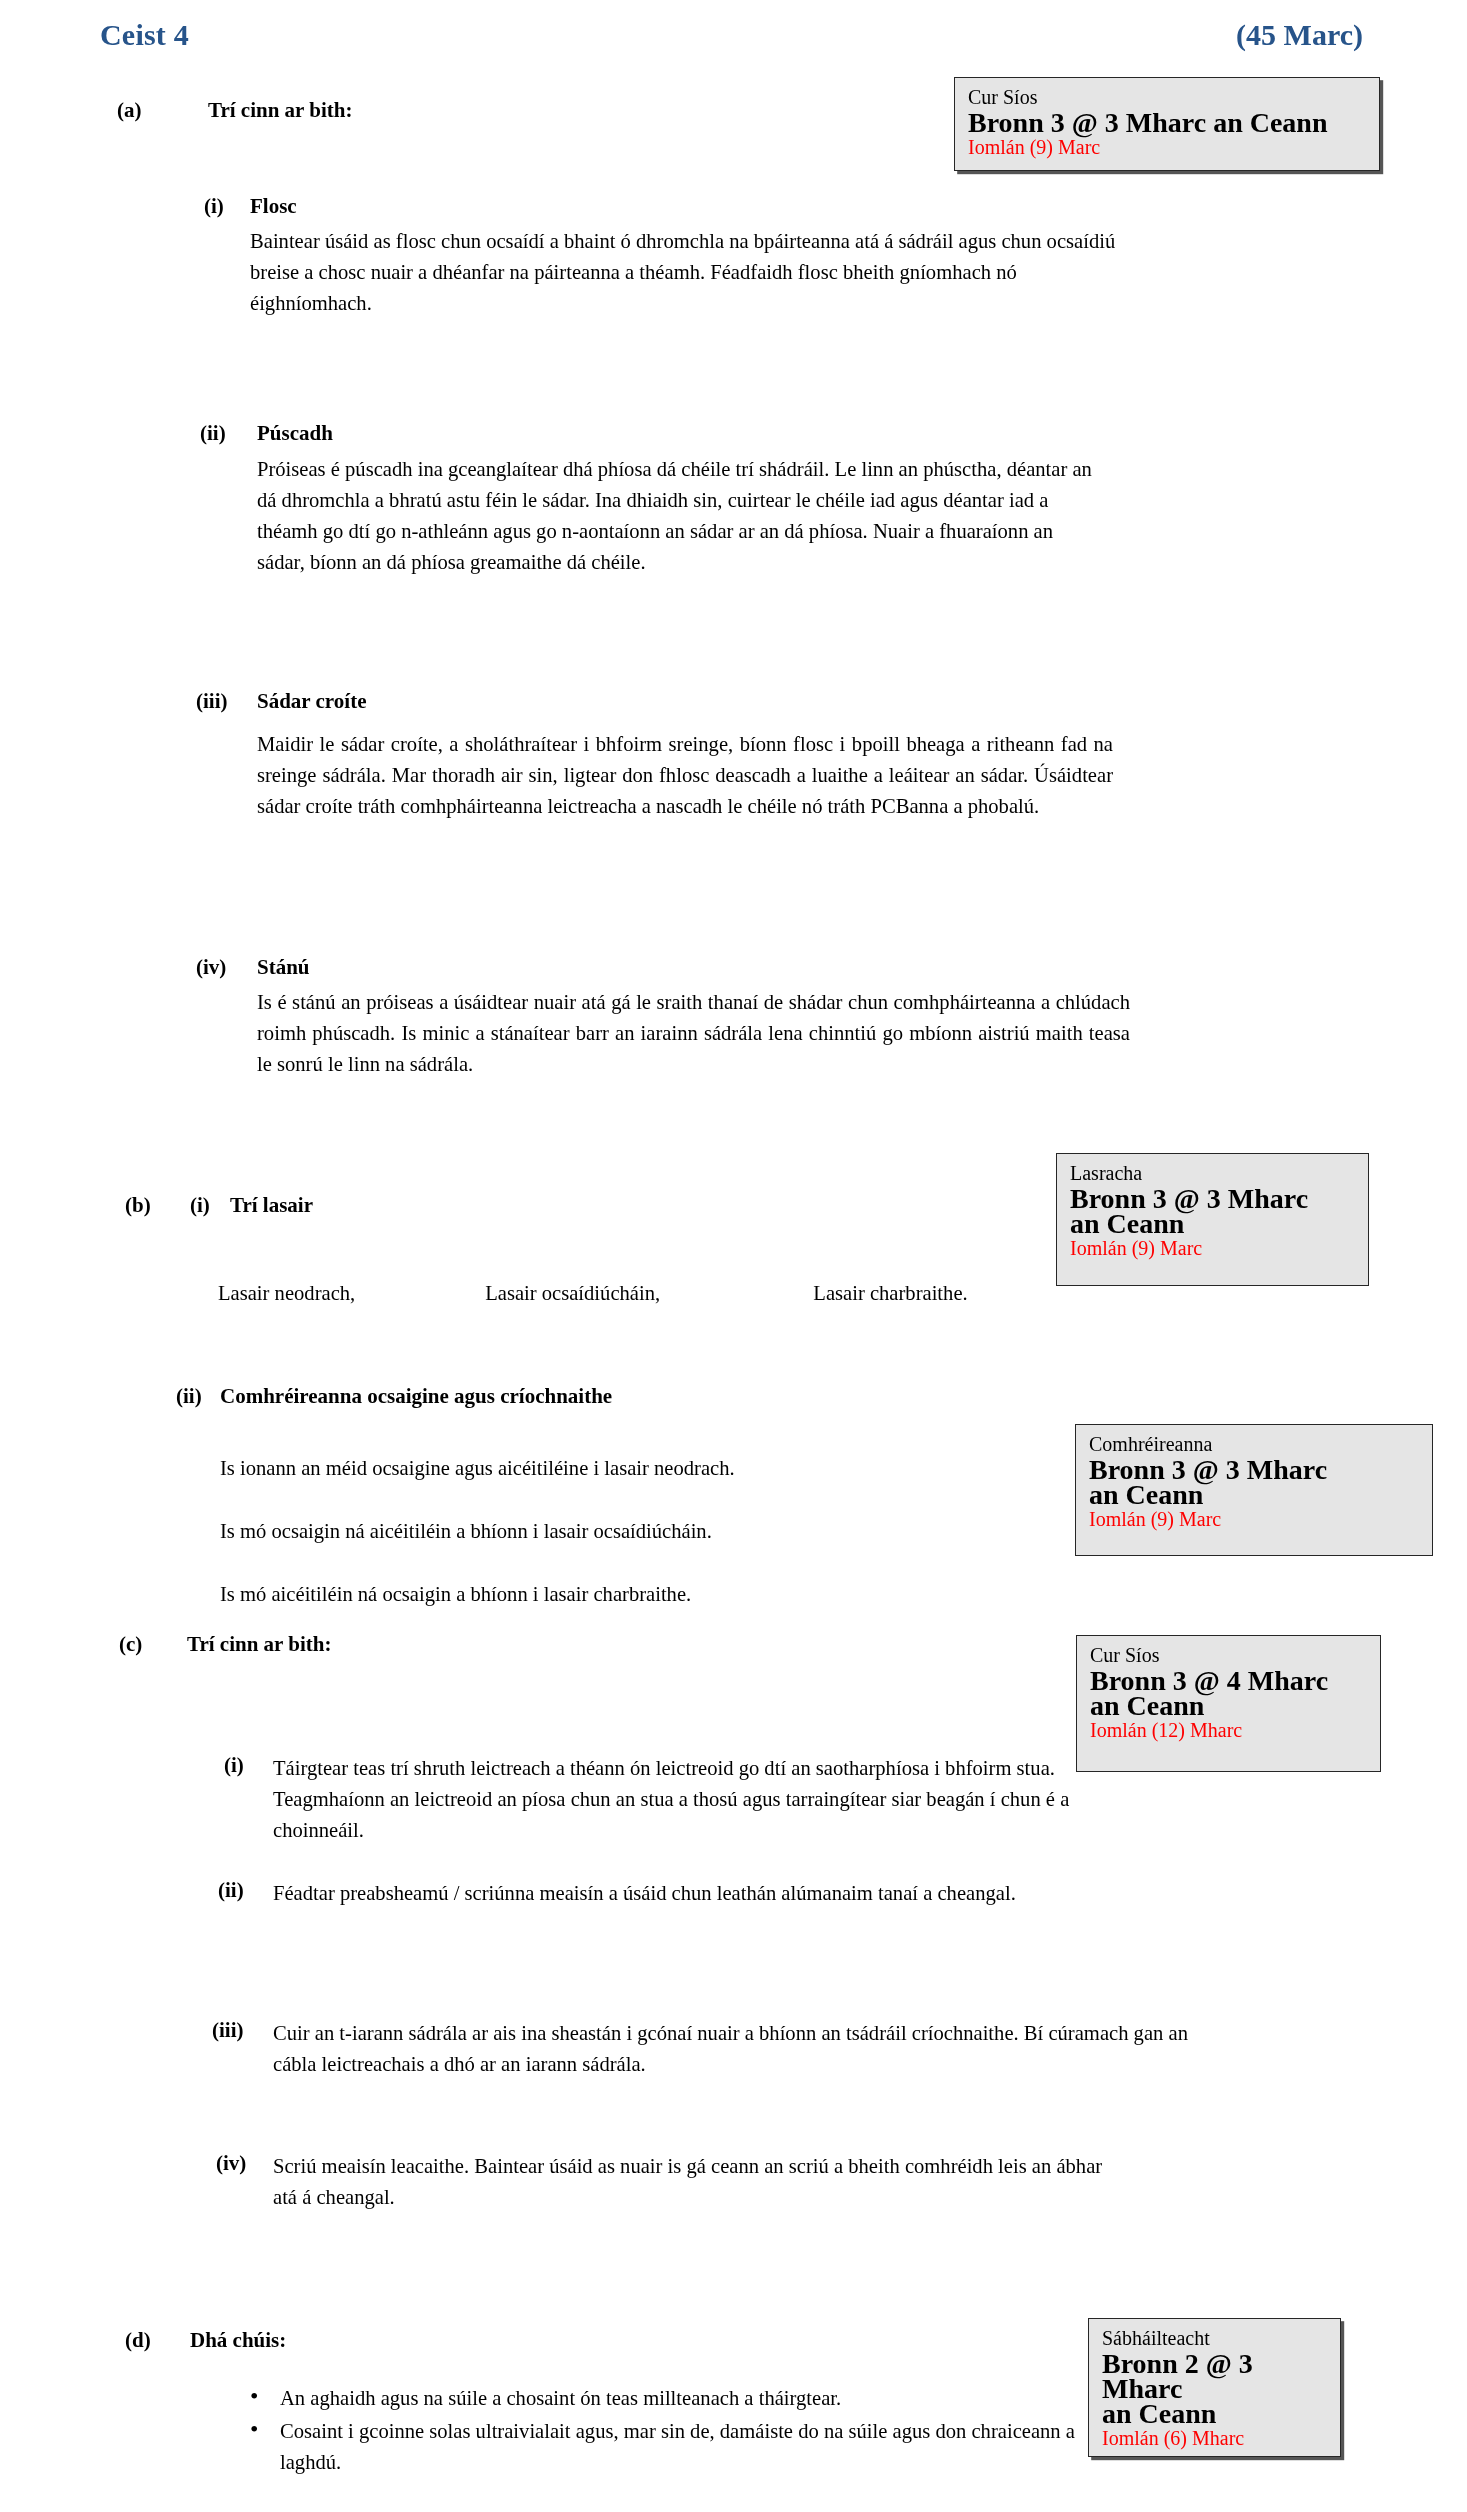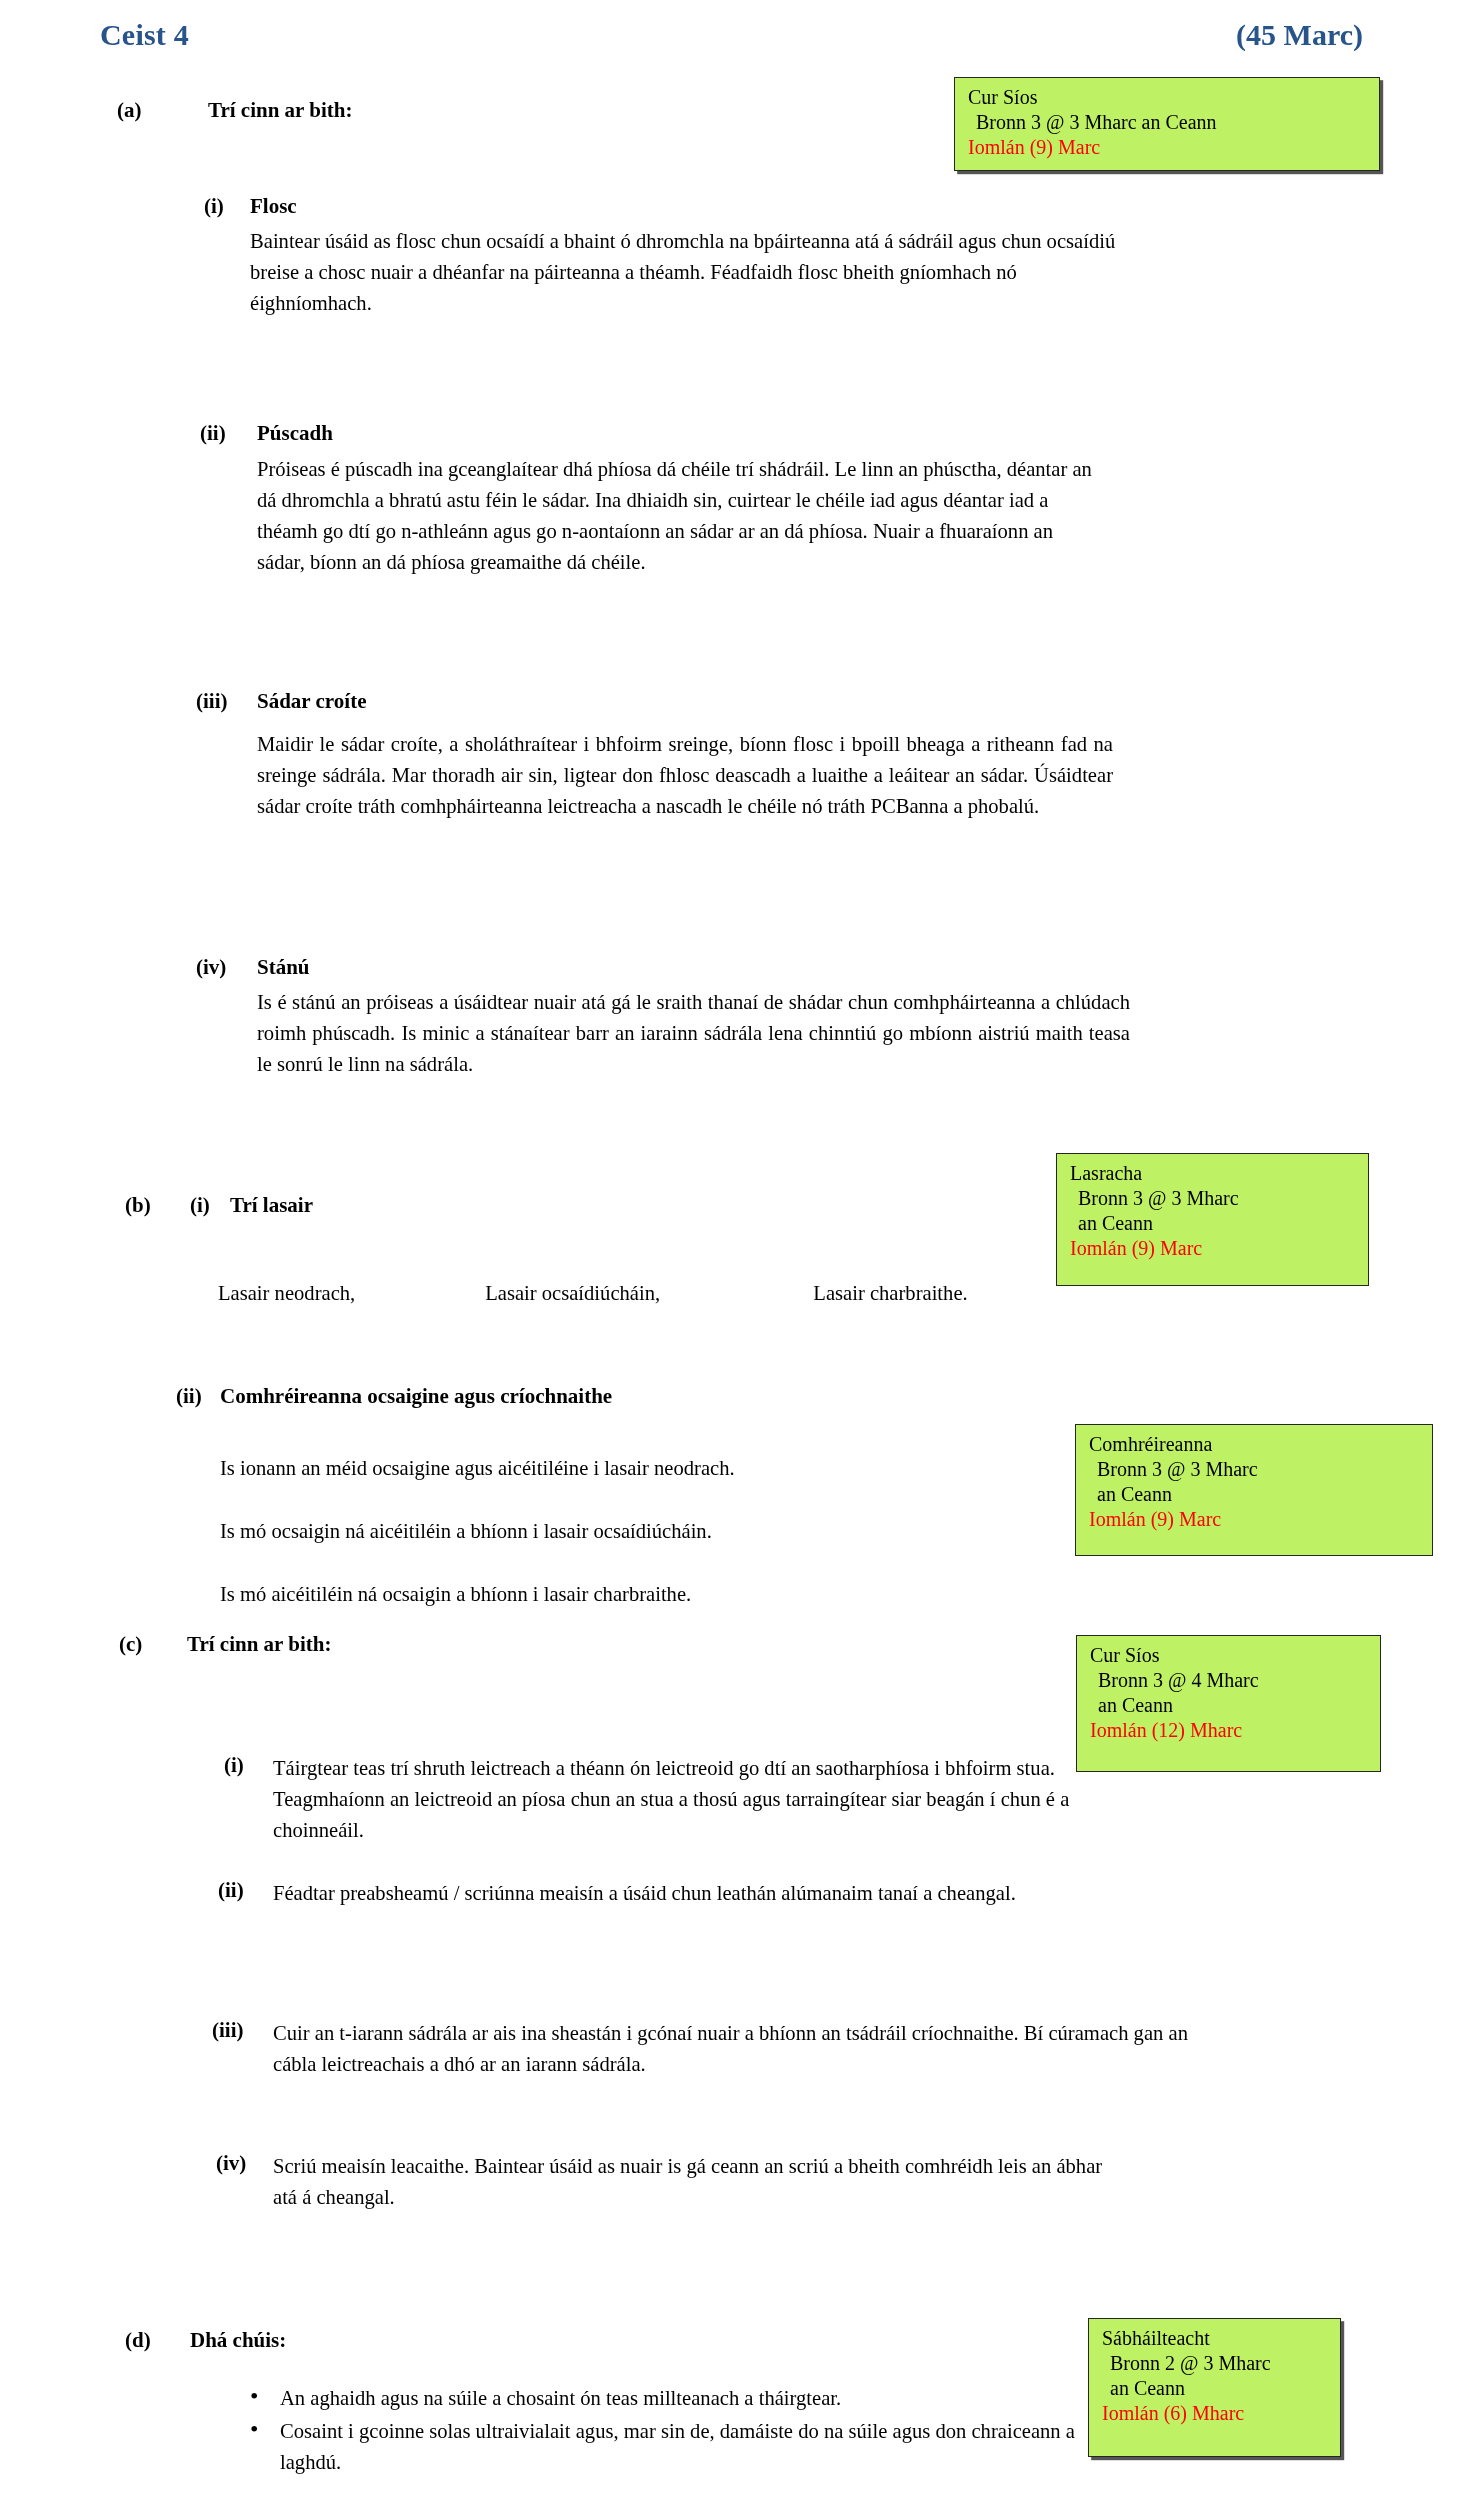--- a/index.html
+++ b/index.html
@@ -75,36 +75,35 @@
   .body-text {
     position: absolute;
     font-size: 20.6px;
     line-height: 31px;
   }
 
   
   .mark-box {
     position: absolute;
     border: 1.6px solid #262626;
-    background: #bef264;
+    background: #e5e5e5;
     box-sizing: border-box;
     padding: 7.3px 11.3px 8px 13px;
   }
   .mark-box .mb-title {
     font-size: 20px;
     font-weight: normal;
     color: #000000;
     line-height: 25px;
   }
   .mark-box .mb-award {
-    font-size: 20px;
-    font-weight: normal;
+    font-size: 28px;
+    font-weight: bold;
     color: #000000;
     line-height: 25px;
-    margin-left: 8px;
   }
   .mark-box .mb-total {
     font-size: 20px;
     font-weight: normal;
     color: #fe0000;
     line-height: 25px;
   }
   .mark-box.shadowed {
     box-shadow: 3.2px 3.2px 0 #555555;
   }

